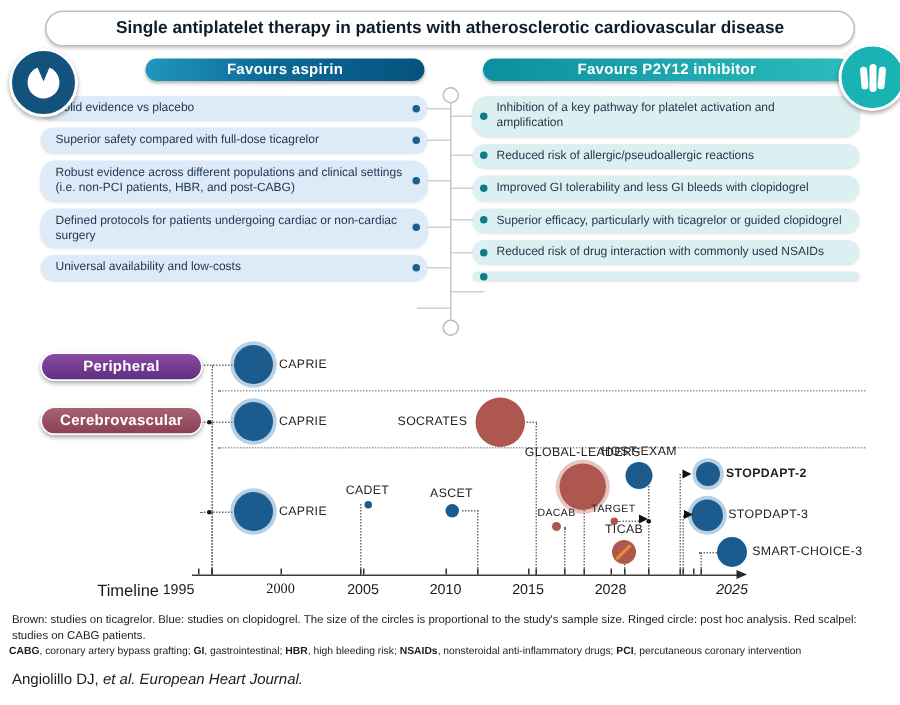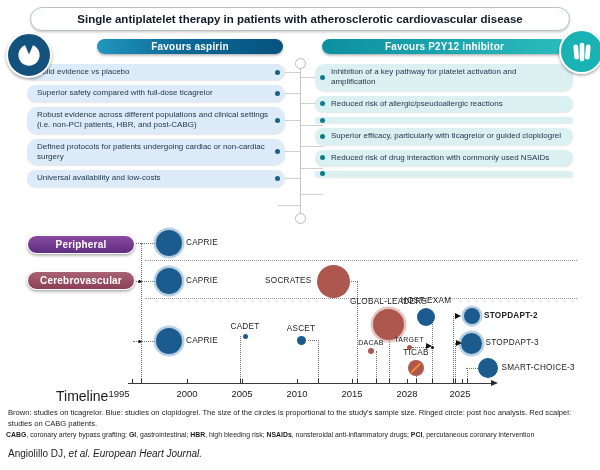--- a/index.html
+++ b/index.html
@@ -43,21 +43,21 @@
   .evt.ringed-blue{box-shadow:0 0 0 2.5px rgba(98,151,193,.45);}
   .evt.ringed-brown{box-shadow:0 0 0 2.5px rgba(208,139,128,.5);}
   .scalpel{position:absolute;left:8%;top:50%;width:84%;height:2px;margin-top:-1px;background:#ef8c2a;transform:rotate(-45deg);}
   .evt-label{position:absolute;font-size:8.2px;color:#222;letter-spacing:.25px;white-space:nowrap;z-index:3;line-height:10px;}
   .evt-label.small{font-size:7px;}
   .tick{position:absolute;width:1px;height:4px;background:#333;top:379px;z-index:1;}
   .year-label{position:absolute;top:388px;width:34px;text-align:center;font-size:9.5px;color:#1a1a1a;z-index:1;}
   #axis-line{position:absolute;left:128px;top:383px;width:364px;height:1.4px;background:#3a3a3a;z-index:1;}
   #axis-arrow{position:absolute;left:491px;top:380.2px;width:0;height:0;border-left:7px solid #2a2a2a;
     border-top:3.5px solid transparent;border-bottom:3.5px solid transparent;z-index:1;}
-  #timeline-label{position:absolute;left:56px;top:388px;width:50px;text-align:right;font-size:14px;color:#1a1a1a;}
+  #timeline-label{position:absolute;left:56px;top:388px;width:50px;text-align:right;font-size:11px;color:#1a1a1a;}
   .arrow-r{position:absolute;width:0;height:0;border-left:6px solid #111;
     border-top:3.5px solid transparent;border-bottom:3.5px solid transparent;z-index:3;}
   .jdot{position:absolute;width:3px;height:3px;border-radius:50%;background:#111;z-index:3;}
   
   .fn{position:absolute;color:#1c1c1c;z-index:2;}
   #fn1{left:8px;top:408px;width:586px;font-size:7.6px;line-height:1.4;}
   #fn2{left:6px;top:431px;width:592px;font-size:6.9px;white-space:nowrap;}
   #fn3{left:8px;top:448px;width:586px;font-size:10px;}
 </style>
 </head>
@@ -87,21 +87,21 @@
   <div id="col-aspirin" class="col">
       <div class="benefit b-asp"><span class="bdot b-asp"></span><span>Solid evidence vs placebo</span></div>
       <div class="benefit b-asp"><span class="bdot b-asp"></span><span>Superior safety compared with full-dose ticagrelor</span></div>
       <div class="benefit b-asp"><span class="bdot b-asp"></span><span>Robust evidence across different populations and clinical settings (i.e. non-PCI patients, HBR, and post-CABG)</span></div>
       <div class="benefit b-asp"><span class="bdot b-asp"></span><span>Defined protocols for patients undergoing cardiac or non-cardiac surgery</span></div>
       <div class="benefit b-asp"><span class="bdot b-asp"></span><span>Universal availability and low-costs</span></div>
     </div>
   <div id="col-p2y12" class="col">
       <div class="benefit b-p2y"><span class="bdot b-p2y"></span><span>Inhibition of a key pathway for platelet activation and amplification</span></div>
       <div class="benefit b-p2y"><span class="bdot b-p2y"></span><span>Reduced risk of allergic/pseudoallergic reactions</span></div>
-      <div class="benefit b-p2y"><span class="bdot b-p2y"></span></div>
+      <div class="benefit b-p2y"><span class="bdot b-p2y"></span><span>Improved GI tolerability and less GI bleeds with clopidogrel</span></div>
       <div class="benefit b-p2y"><span class="bdot b-p2y"></span><span>Superior efficacy, particularly with ticagrelor or guided clopidogrel</span></div>
       <div class="benefit b-p2y"><span class="bdot b-p2y"></span><span>Reduced risk of drug interaction with commonly used NSAIDs</span></div>
       <div class="benefit b-p2y"><span class="bdot b-p2y"></span></div>
     </div>
 
   <div id="spine"></div>
   <div class="spine-end" style="left:295px;top:58px;"></div>
   <div class="spine-end" style="left:295px;top:213px;"></div>
 
   <div id="rowpill0" class="row-pill" style="top: 235px; background: linear-gradient(rgb(138, 75, 161), rgb(95, 46, 128));">Peripheral</div>
@@ -141,31 +141,31 @@
     <div class="hconn" style="top: 204.625px; left: 277.5px; width: 22.5px;"></div>
     <div class="hconn" style="top: 76.8906px; left: 300px; width: 22.5px;"></div>
     <div class="hconn" style="top: 103.469px; left: 300px; width: 22.5px;"></div>
     <div class="hconn" style="top: 124.859px; left: 300px; width: 22.5px;"></div>
     <div class="hconn" style="top: 146.25px; left: 300px; width: 22.5px;"></div>
     <div class="hconn" style="top: 167.641px; left: 300px; width: 22.5px;"></div>
     <div class="hconn" style="top: 194.234px; left: 300px; width: 22.5px;"></div>
     <div class="tick" style="left: 132px;"></div>
     <div class="year-label" style="left: 102px;">1995</div>
     <div class="tick" style="left: 187px;"></div>
-    <div class="year-label" style="left: 170px;">2000</div>
+    <div class="year-label" style="left: 170px; font-family: Liberation Serif, serif;">2000</div>
     <div class="tick" style="left: 242px;"></div>
     <div class="year-label" style="left: 225px;">2005</div>
     <div class="tick" style="left: 297px;"></div>
     <div class="year-label" style="left: 280px;">2010</div>
     <div class="tick" style="left: 352px;"></div>
     <div class="year-label" style="left: 335px;">2015</div>
     <div class="tick" style="left: 407px;"></div>
     <div class="year-label" style="left: 390px;">2028</div>
     <div class="tick" style="left: 462px;"></div>
-    <div class="year-label" style="left: 443px;">2025</div>
+    <div class="year-label" style="left: 471px; font-style: italic;">2025</div>
     <div class="vdrop" style="left: 141px; top: 243px; height: 140px;"></div>
     <div class="tick" style="left: 141px;"></div>
     <div class="evt ringed-blue" style="left: 156px; top: 230px; width: 26px; height: 26px; background: rgb(27, 91, 142);"></div>
     <div class="evt-label" style="left: 186px; top: 238px;">CAPRIE</div>
     <div class="vdrop" style="left: 141px; top: 281px; height: 102px;"></div>
     <div class="tick" style="left: 141px;"></div>
     <div class="evt ringed-blue" style="left: 156px; top: 268px; width: 26px; height: 26px; background: rgb(27, 91, 142);"></div>
     <div class="evt-label" style="left: 186px; top: 276px;">CAPRIE</div>
     <div class="vdrop" style="left: 141px; top: 341px; height: 42px;"></div>
     <div class="tick" style="left: 141px;"></div>

